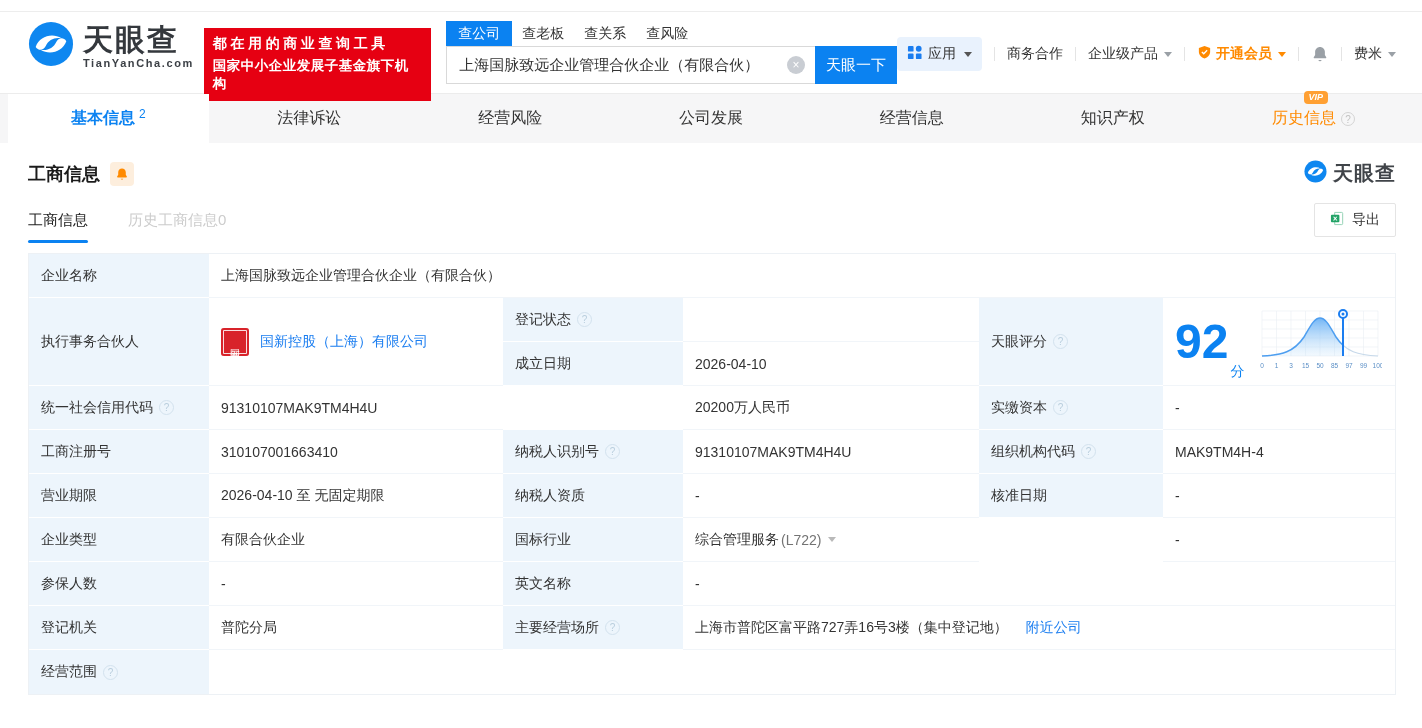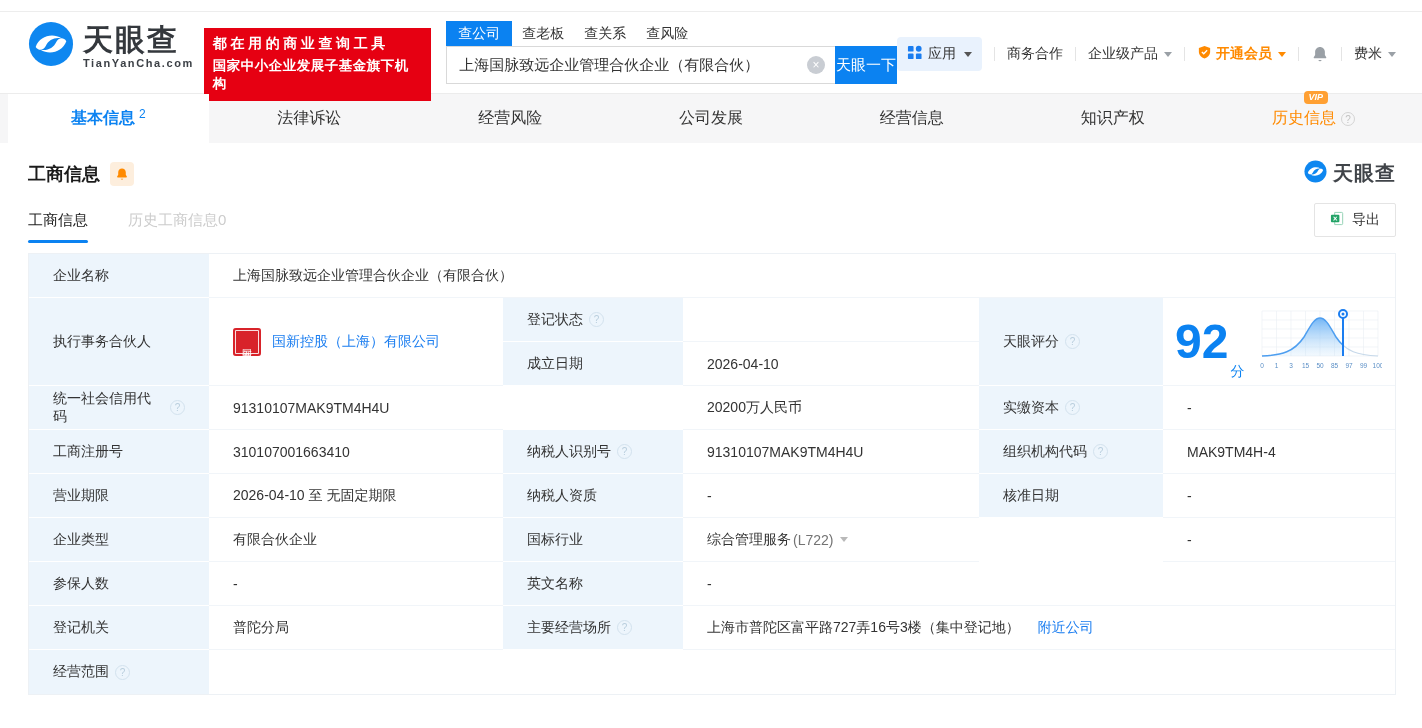--- a/index.html
+++ b/index.html
@@ -20,21 +20,21 @@
   .banner .l2 { font-size:13.5px; letter-spacing:.5px; margin-top:4px; }
 
   .search { margin-left:15px; width:452px; }
   .search-tabs { display:flex; align-items:flex-end; }
   .stab { font-size:14px; color:#333; padding:4px 10px 3px; cursor:pointer;text-align:center; }
   .stab.active { background:#0b82f1; color:#fff; padding:4px 12px 3px; }
   .search-row { display:flex; }
   .input-wrap { position:relative; flex:1; }
   .search-input { width:100%; height:38px; border:1px solid #d9d9d9; border-right:none; padding:0 36px 0 12px; font-size:15px; color:#333; outline:none; font-family:inherit; }
   .clear-icon { position:absolute; right:10px; top:10px; width:18px; height:18px; border-radius:50%; background:#c9cdd3; color:#fff; font-size:12px; text-align:center; line-height:18px; cursor:pointer; }
-  .search-btn { width:62px; height:38px; background:#0b82f1; color:#fff; border:none; font-size:15px; cursor:pointer; font-family:inherit; }
+  .search-btn { width:82px; height:38px; background:#0b82f1; color:#fff; border:none; font-size:15px; cursor:pointer; font-family:inherit; }
 
   .hdr-nav { margin-left:auto; display:flex; align-items:center; gap:12px; margin-top:16px; font-size:14px; color:#333; white-space:nowrap; }
   .vsep { width:1px; height:14px; background:#e4e4e4; }
   .apps-chip { display:flex; align-items:center; gap:6px; background:#e9f2fd; border-radius:4px; padding:8px 10px; cursor:pointer; }
   .nav-item { display:flex; align-items:center; gap:4px; cursor:pointer; }
   .caret { width:0; height:0; border-left:4px solid transparent; border-right:4px solid transparent; border-top:5px solid #555; margin-left:2px; }
   .caret.gray { border-top-color:#9aa0a6; }
   .caret.orange { border-top-color:#ff8a00; }
   .vip-link { color:#ff8a00; font-weight:bold; }
 
@@ -58,21 +58,21 @@
   .wm-text { font-size:20px; font-weight:bold; color:#404449; letter-spacing:1px; }
 
   .sub-row { display:flex; align-items:flex-end; margin-top:16px; }
   .subtab { font-size:15px; color:#222; margin-right:40px; padding-bottom:13px; position:relative; cursor:pointer; }
   .subtab.active::after { content:""; position:absolute; left:0; right:0; bottom:0; height:3px; background:#0b82f1; border-radius:2px; }
   .subtab.inactive { color:#ccc; }
   .export-btn { margin-left:auto; margin-bottom:6px; display:flex; align-items:center; gap:7px; height:34px; padding:0 15px; background:#fff; border:1px solid #e4e4e4; border-radius:2px; font-size:14px; color:#333; cursor:pointer; font-family:inherit; }
 
   
   .tbl { display:grid; grid-template-columns:180px 294px 180px 296px 184px 1fr; grid-auto-rows:minmax(44px,auto); border:1px solid #edf1f5; margin-top:10px; }
-  .c { display:flex; align-items:center; padding:0 24px; min-height:44px; font-size:14px; color:#333; }
+  .c { display:flex; align-items:center; padding:0 12px; min-height:44px; font-size:14px; color:#333; }
   .lab { background:#edf5fc; border-bottom:1px solid #fff; }
   .val { background:#fff; border-bottom:1px solid #f1f5f9; }
   .no-b { border-bottom:none; }
   .q { width:15px; height:15px; border:1px solid #d3e2ee; border-radius:50%; color:#b9cedd; font-size:10px; line-height:14px; text-align:center; margin-left:6px; flex:none; cursor:pointer; }
   .link { color:#1a7df0; cursor:pointer; }
   .plogo { width:28px; height:28px; background:#d8232a; border-radius:3px; color:#fff; font-size:10px; line-height:1.1; display:flex; align-items:center; justify-content:center; writing-mode:vertical-lr; text-orientation:upright; letter-spacing:1px; margin-right:11px; flex:none; box-shadow:inset 0 0 0 2px #d8232a, inset 0 0 0 3px rgba(255,255,255,.85); }
   .dim { color:#737373; margin-left:2px; }
   .chev { width:0; height:0; border-left:4px solid transparent; border-right:4px solid transparent; border-top:5px solid #b9b9b9; margin-left:7px; }
   .score-cell { padding:0 8px 0 12px; }
   .score-num { color:#0b82f1; font-weight:bold; font-size:48px; line-height:1; }

